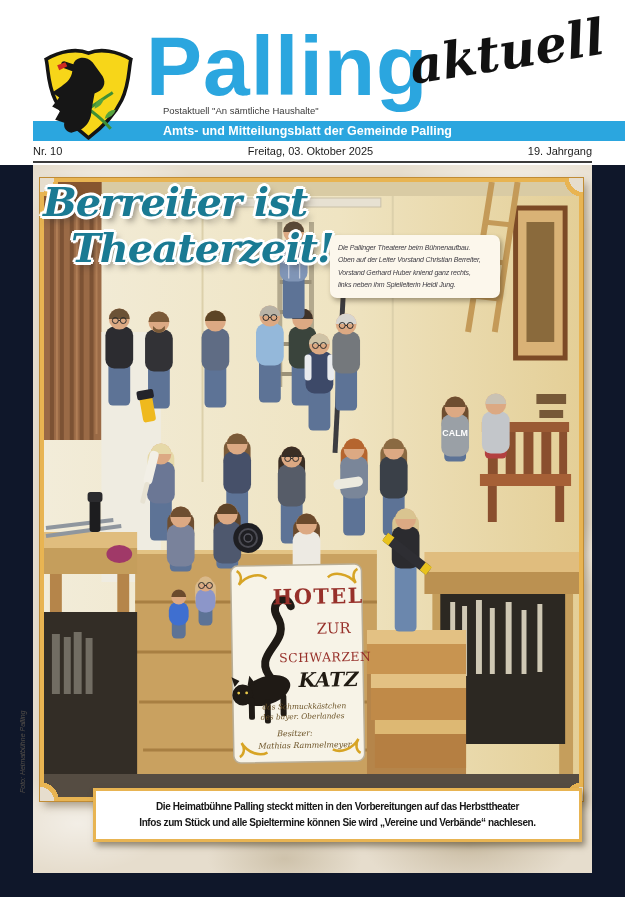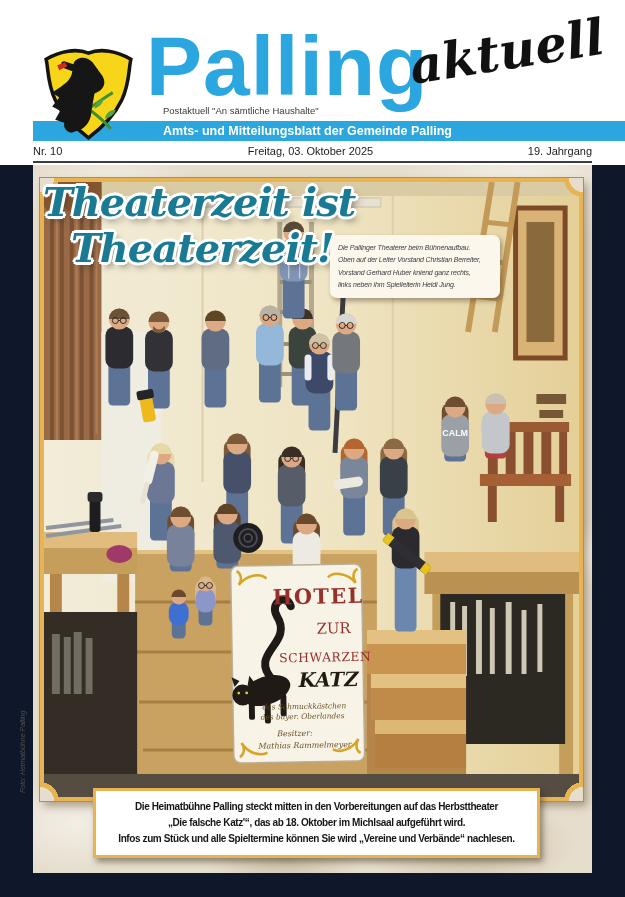--- a/index.html
+++ b/index.html
@@ -55,21 +55,21 @@
 
   .caption-box { position:absolute; left:297px; top:70px; width:170px; z-index:4;
     background:#fcf7ec; border-radius:7px; padding:7px 8px;
     box-shadow:2px 3px 5px rgba(50,40,25,.4);
     font-style:italic; font-size:7px; letter-spacing:-.15px; line-height:1.75; color:#3c3a42; white-space:nowrap; }
 
   .photo-credit { position:absolute; left:-14px; top:628px; width:120px; z-index:3;
     transform:rotate(-90deg); transform-origin:left top;
     font-style:italic; font-size:7px; color:#55504a; }
 
-  .info-box { position:absolute; left:60px; top:623px; width:447px; z-index:4;
+  .info-box { position:absolute; left:60px; top:623px; width:489px; z-index:4;
     background:#fff; border:3px solid #e8b452; padding:8px 4px;
     box-shadow:3px 4px 6px rgba(60,45,20,.5);
     text-align:center; font-weight:bold; font-size:10px; letter-spacing:-.4px;
     line-height:1.6; color:#161616; white-space:nowrap; }
 </style>
 </head>
 <body>
 
 <div class="page">
 
@@ -385,32 +385,31 @@
         </g>
       </svg>
 
       <i class="notch tl"></i>
       <i class="notch tr"></i>
       <i class="notch bl"></i>
       <i class="notch br"></i>
     </div>
 
     <div class="headline">
-      <div class="l1">Theaterzeit ist</div>
+      <div class="l1">Berreiter ist</div>
       <div class="l2">Theaterzeit!</div>
     </div>
 
     <div class="caption-box">
       <div>Die Pallinger Theaterer beim Bühnenaufbau.</div>
       <div>Oben auf der Leiter Vorstand Christian Berreiter,</div>
       <div>Vorstand Gerhard Huber kniend ganz rechts,</div>
       <div>links neben ihm Spielleiterin Heidi Jung.</div>
     </div>
 
     <div class="photo-credit">Foto: Heimatbühne Palling</div>
 
     <div class="info-box">
       <div>Die Heimatbühne Palling steckt mitten in den Vorbereitungen auf das Herbsttheater</div>
-      <div>„Die falsche Katz'“, das ab 18. Oktober im Michlsaal aufgeführt wird.</div>
       <div>Infos zum Stück und alle Spieltermine können Sie wird „Vereine und Verbände“ nachlesen.</div>
     </div>
   </main>
 </div>
 
 </body></html>

